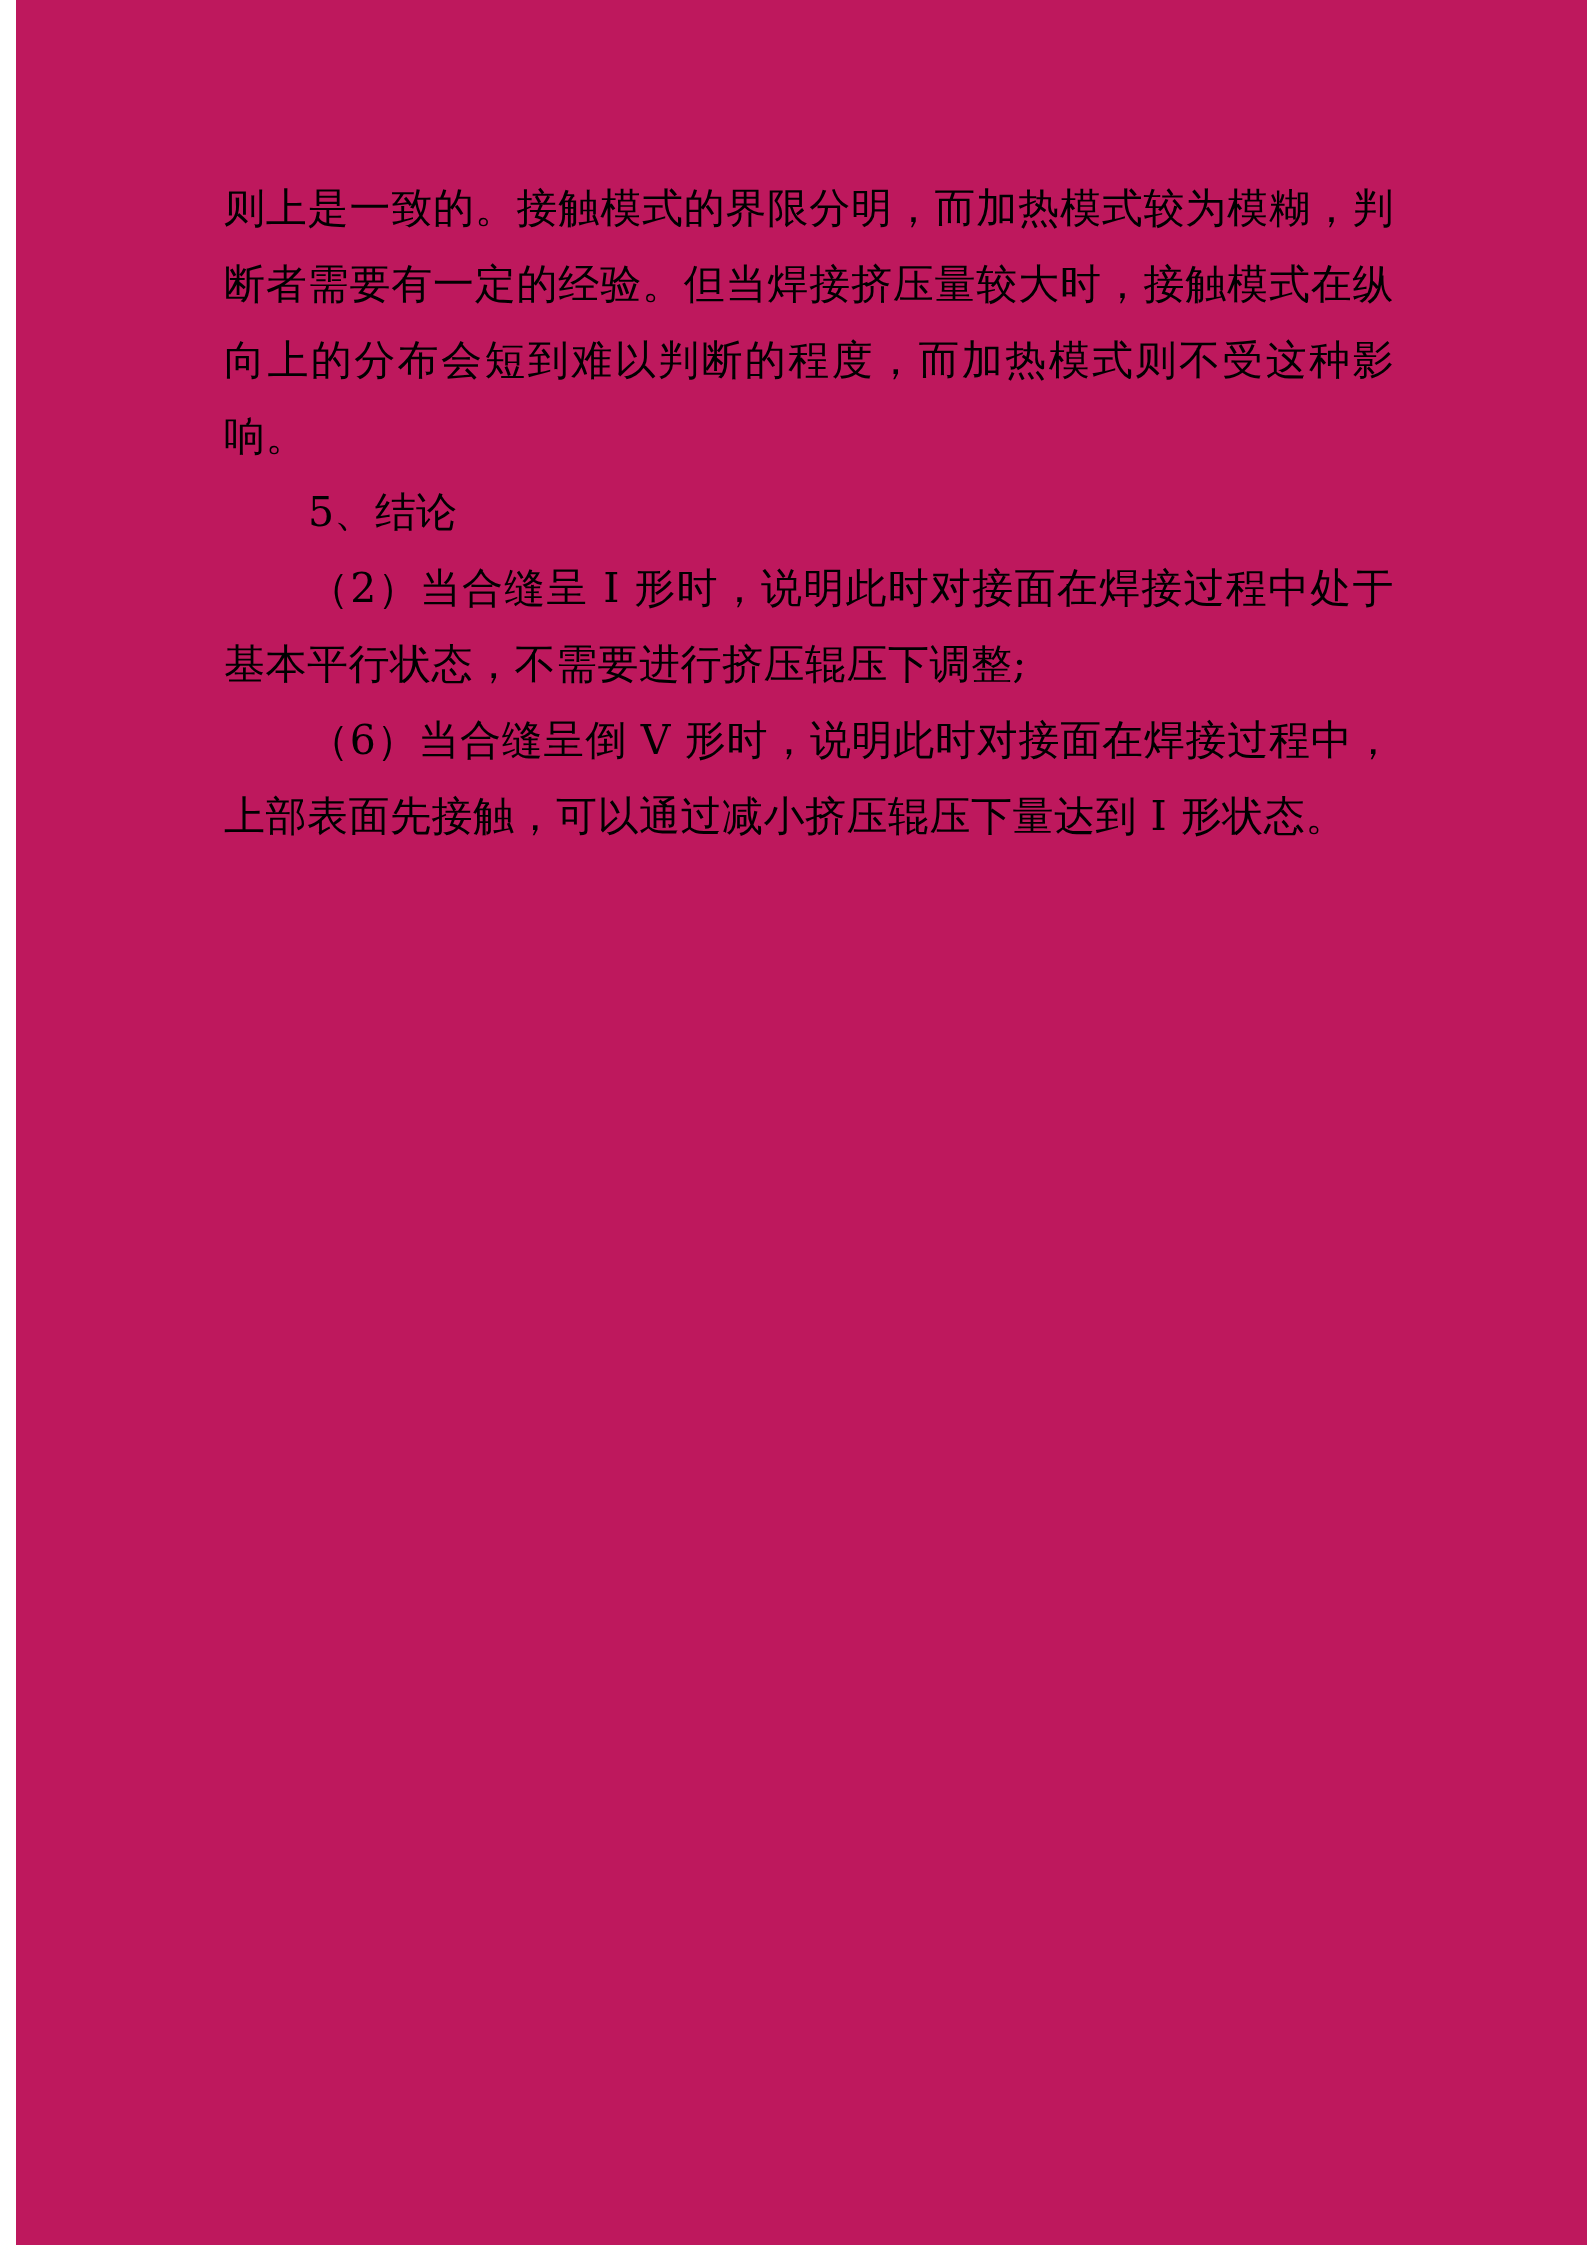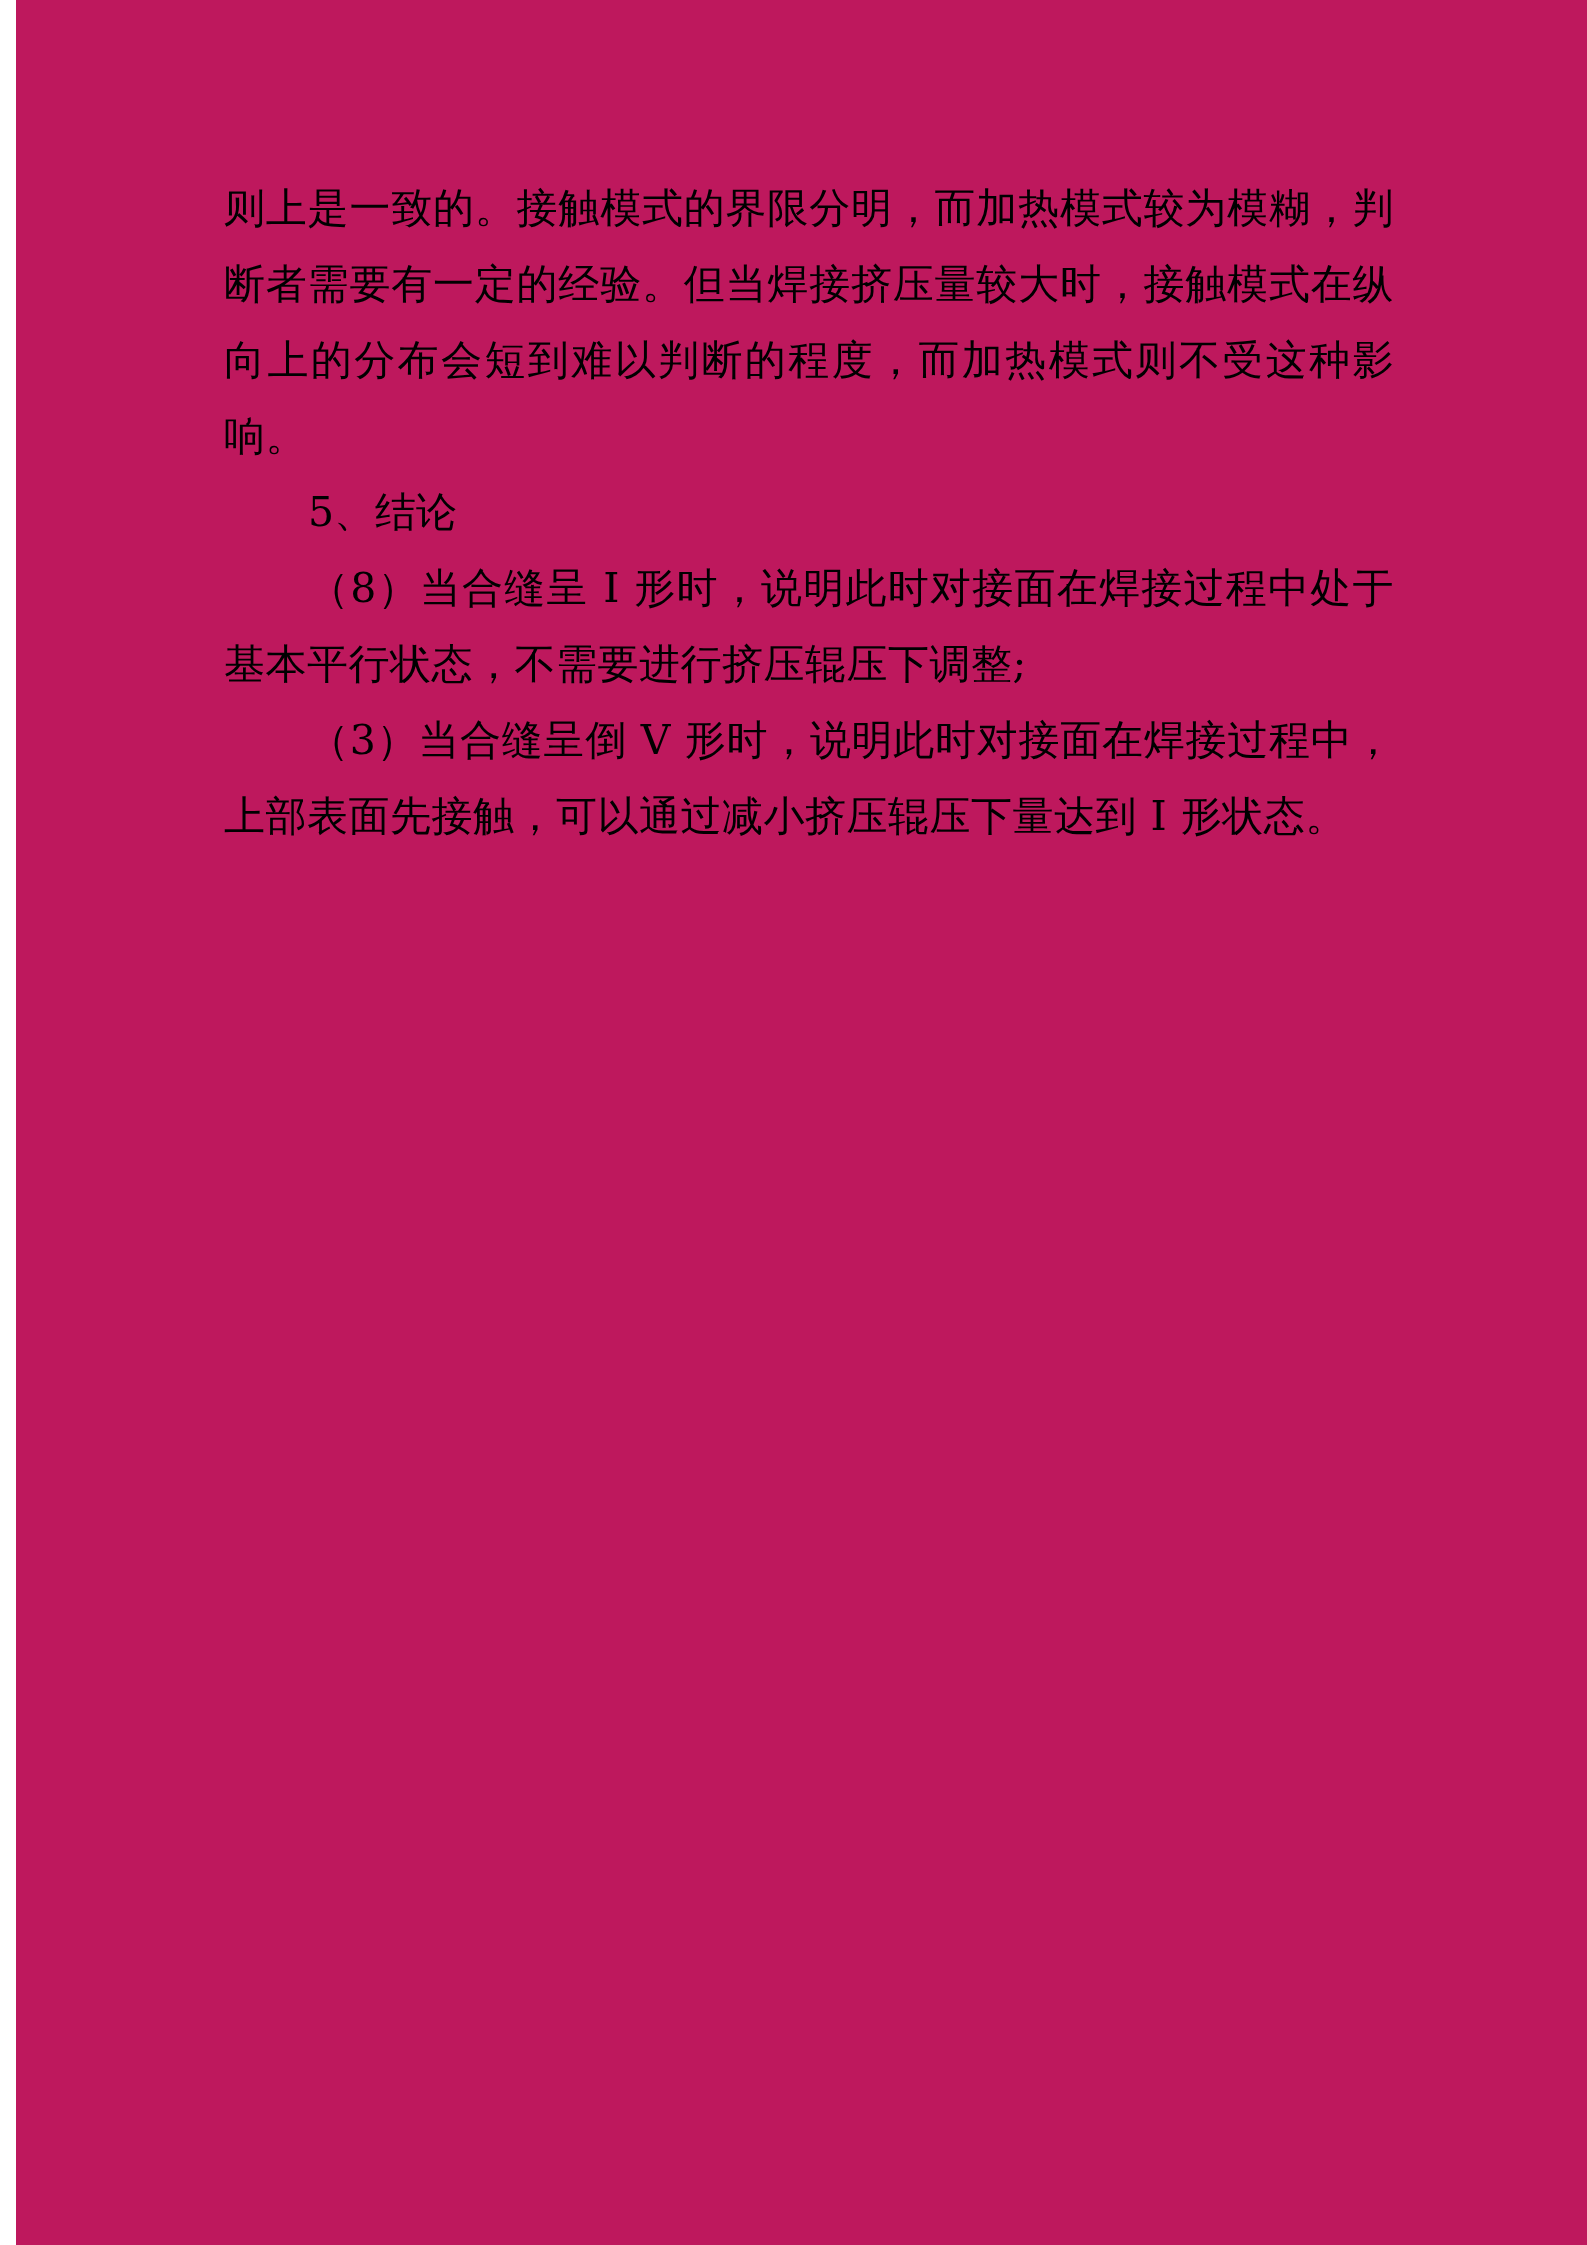--- a/index.html
+++ b/index.html
@@ -55,19 +55,19 @@
 <body>
 
 <div class="page">
   <div class="content">
 
     <p class="para">则上是一致的。接触模式的界限分明，而加热模式较为模糊，判断者需要有一定的经验。但当焊接挤压量较大时，接触模式在纵向上的分布会短到难以判断的程度，而加热模式则不受这种影响。</p>
 
     <p class="heading">5、结论</p>
 
 
-    <p class="para indent">（8）当合缝呈 I 形时，说明此时对接面在焊接过程中处于基本平行状态，不需要进行挤压辊压下调整;</p>
+    <p class="para indent">（2）当合缝呈 I 形时，说明此时对接面在焊接过程中处于基本平行状态，不需要进行挤压辊压下调整;</p>
 
 
-    <p class="para indent">（3）当合缝呈倒 V 形时，说明此时对接面在焊接过程中，上部表面先接触，可以通过减小挤压辊压下量达到 I 形状态。</p>
+    <p class="para indent">（6）当合缝呈倒 V 形时，说明此时对接面在焊接过程中，上部表面先接触，可以通过减小挤压辊压下量达到 I 形状态。</p>
 
   </div>
 </div>
 
 </body></html>

